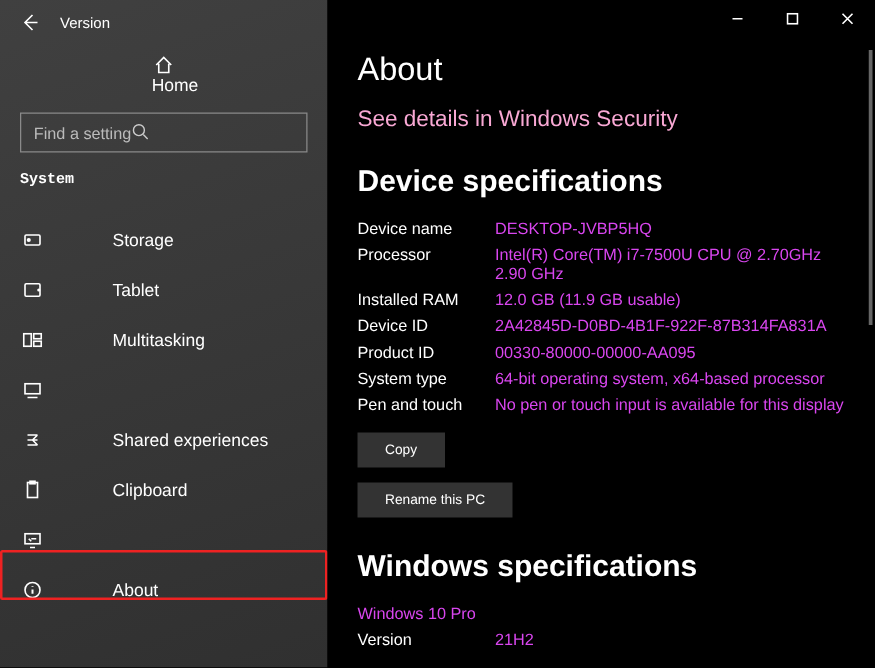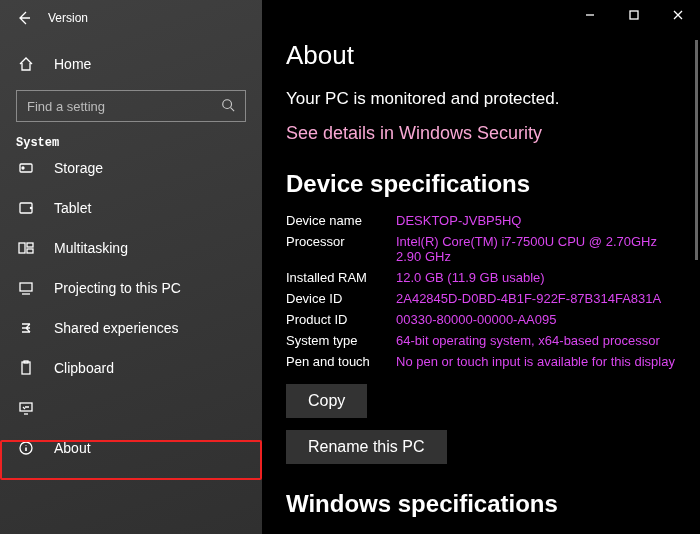--- a/index.html
+++ b/index.html
@@ -2,42 +2,42 @@
 <html><head>
 <meta charset="utf-8">
 <style>
   * { margin: 0; padding: 0; box-sizing: border-box; }
   html, body { width: 700px; height: 534px; overflow: hidden; font-family: "Segoe UI", Tahoma, sans-serif; background: #000; color: #fff; }
   .window { display: flex; width: 100%; height: 100%; position: relative; }
   .sidebar { width: 262px; height: 100%; background: linear-gradient(160deg, #404040 0%, #303030 100%); padding: 0; position: relative; }
   .titlebar { display: flex; align-items: center; height: 36px; padding: 0 8px; }
   .back-btn { width: 32px; height: 32px; display: flex; align-items: center; justify-content: center; color: #fff; cursor: pointer; }
   .app-title { color: #fff; font-size: 12px; margin-left: 8px; }
-  .home-row { display: flex; align-items: center; height: 40px; padding: 0 16px; margin-top: 8px; font-size: 14px; cursor: pointer; }
+  .home-row { display: flex; align-items: center; height: 40px; padding: 0 16px; margin-top: 8px; font-size: 14px; cursor: pointer; flex-direction: column; }
   .home-row .icon { width: 20px; display: flex; justify-content: center; }
   .home-row .label { margin-left: 18px; }
-  .search-box { margin: 6px 16px 14px 16px; height: 32px; border: 1px solid rgba(255,255,255,0.4); display: flex; align-items: center; padding: 13px 10px; color: #ccc; font-size: 13px; justify-content: space-between; }
+  .search-box { margin: 6px 16px 14px 16px; height: 32px; border: 1px solid rgba(255,255,255,0.4); display: flex; align-items: center; padding: 13px 10px; color: #ccc; font-size: 13px; justify-content: flex-start; }
   .search-box .ph { color: #bbb; }
   .category { font-size: 12px; font-weight: 600; padding: 0 16px 10px 16px; color: #fff; font-family: Liberation Mono, monospace; }
-  .nav-item { display: flex; align-items: flex-start; height: 40px; padding: 0 16px; font-size: 14px; color: #fff; cursor: pointer; }
+  .nav-item { display: flex; align-items: flex-end; height: 40px; padding: 0 16px; font-size: 14px; color: #fff; cursor: pointer; gap: 36px; }
   .nav-item .icon { width: 20px; display: flex; justify-content: center; align-items: center; }
   .nav-item .label { margin-left: 18px; }
   .nav-item.highlight { outline: 2px solid #e22; outline-offset: -2px; border-radius: 2px; }
   .content { flex: 1; height: 100%; background: #000; padding: 18px 24px 0 24px; position: relative; overflow: hidden; }
   .caption-btns { position: absolute; top: 0; right: 0; display: flex; }
   .cap { width: 44px; height: 30px; display: flex; align-items: center; justify-content: center; color: #fff; font-size: 13px; cursor: pointer; }
   .page-title { font-size: 26px; font-weight: 400; margin-top: 22px; }
   .status-line { font-size: 17px; margin-top: 18px; }
   .security-link { color: #f9a8d4; font-size: 18px; margin-top: 14px; display: inline-block; cursor: pointer; }
   .section-title { font-size: 24px; font-weight: 700; margin-top: 26px; }
   .spec-grid { margin-top: 12px; font-size: 13px; }
   .spec-row { display: flex; padding: 3px 0; }
   .spec-label { width: 110px; color: #fff; flex-shrink: 0; }
   .spec-value { color: #d946ef; }
-  .btn { background: #333; border: none; color: #fff; font-size: 16px; padding: 8px 22px; margin-top: 12px; cursor: pointer; display: inline-block; }
+  .btn { background: #333; border: none; color: #fff; font-size: 11px; padding: 8px 22px; margin-top: 12px; cursor: pointer; display: inline-block; }
   .scrollbar-track { position: absolute; right: 2px; top: 40px; bottom: 8px; width: 4px; background: transparent; }
   .scrollbar-thumb { position: absolute; right: 0; top: 0; width: 3px; height: 220px; background: #666; }
   svg { stroke: currentColor; fill: none; stroke-width: 1.3; }
 </style>
 </head>
 <body>
 
 <div class="window">
 
   <div class="sidebar">
@@ -100,21 +100,20 @@
           </span>
           <span class="label">Multitasking</span>
         </div>
         <div class="nav-item">
           <span class="icon">
             <svg width="16" height="16" viewBox="0 0 16 16">
               <rect x="2" y="3" width="12" height="8"></rect>
               <path d="M4 14 H12"></path>
             </svg>
           </span>
-          <span class="label">Projecting to this PC</span>
         </div>
         <div class="nav-item">
           <span class="icon">
             <svg width="16" height="16" viewBox="0 0 16 16">
               <path d="M4 4 L12 4 M4 8 L12 8 M4 12 L12 12 M12 4 L8 8 M12 12 L8 8"></path>
             </svg>
           </span>
           <span class="label">Shared experiences</span>
         </div>
         <div class="nav-item">
@@ -160,21 +159,20 @@
           </svg>
       </div>
       <div class="cap close">
         <svg width="10" height="10" viewBox="0 0 10 10">
             <path d="M1 1 L9 9 M9 1 L1 9"></path>
           </svg>
       </div>
     </div>
 
     <h1 class="page-title">About</h1>
-    <div class="status-line">Your PC is monitored and protected.</div>
     <a class="security-link">See details in Windows Security</a>
 
     <h2 class="section-title">Device specifications</h2>
     <div class="spec-grid" id="device-specs">
         <div class="spec-row">
           <div class="spec-label">Device name</div>
           <div class="spec-value">DESKTOP-JVBP5HQ</div>
         </div>
         <div class="spec-row">
           <div class="spec-label">Processor</div>

